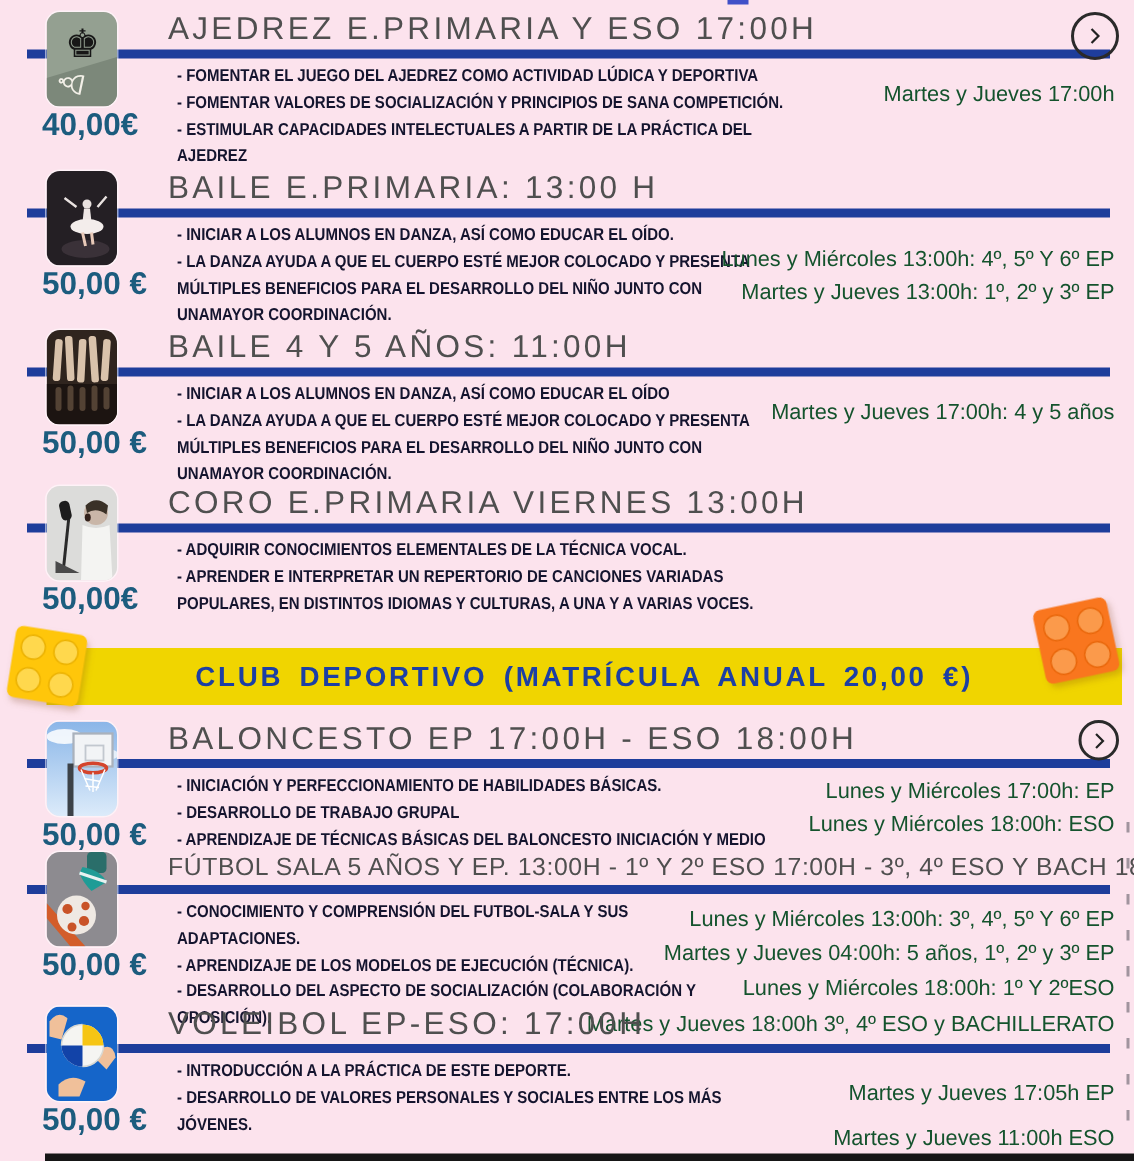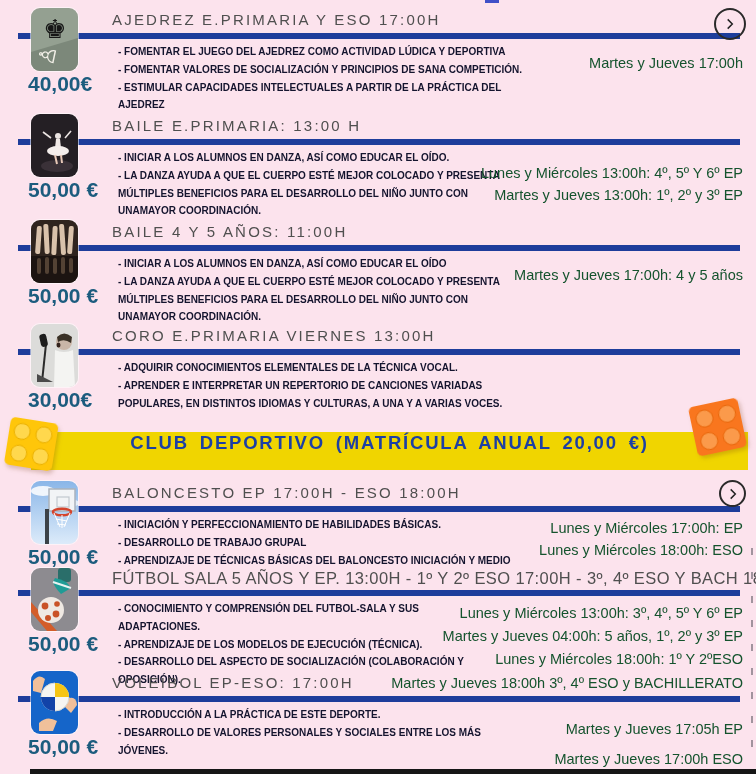--- a/index.html
+++ b/index.html
@@ -2,21 +2,21 @@
 <html><head>
 <meta charset="utf-8">
 <style>
   html,body{margin:0;padding:0;}
   .page{position:relative;width:756px;height:774px;background:#fce3ed;overflow:hidden;
         font-family:"Liberation Sans",sans-serif;}
   .sec{position:absolute;left:0;width:756px;}
   .photo{position:absolute;left:31px;top:2px;width:47px;height:63px;border-radius:9px;
          overflow:hidden;z-index:2;box-shadow:0 0 0 1px rgba(255,255,255,.55);}
   .photo svg{display:block;width:100%;height:100%;}
-  .title{margin:0 0 0 112px;font-size:15px;font-weight:400;color:#4f4f4f;
+  .title{margin:0 0 0 112px;font-size:21px;font-weight:400;color:#4f4f4f;
          letter-spacing:2.2px;line-height:27px;white-space:nowrap;}
   .s6 .title{font-size:16.5px;letter-spacing:.4px;line-height:24px;}
   .rule{margin-left:18px;width:722px;height:6px;background:#1e3d9b;}
   .content{position:relative;margin-top:4px;}
   .bullets{margin:0 0 0 118px;width:465px;transform:scaleX(.87);transform-origin:left top;
            font-size:11.5px;font-weight:700;color:#14142e;line-height:1.55;}
   .s6 .bullets{width:400px;}
   .schedule{position:absolute;right:13px;top:0;text-align:right;font-size:14.5px;
             color:#14532d;line-height:1.5;padding-top:10px;white-space:nowrap;}
   .s2 .schedule{padding-top:14px;}
@@ -24,21 +24,21 @@
   .s6 .schedule{padding-top:2px;line-height:1.6;}
   .s7 .schedule{padding-top:8px;line-height:2.1;}
   .price{position:absolute;left:28px;top:66px;width:118px;
          font-size:21px;font-weight:700;color:#1c5c7e;}
   .arrow{position:absolute;right:10px;top:2px;width:32px;height:32px;border-radius:50%;
          border:2px solid #2a2a2a;background:transparent;display:flex;align-items:center;
          justify-content:center;cursor:pointer;padding:0;box-sizing:border-box;}
   .s5 .arrow{width:27px;height:27px;top:1px;}
   .arrow svg{width:12px;height:14px;}
   .banner{position:absolute;left:31px;top:432px;width:717px;height:38px;background:#f0d500;
-          display:flex;align-items:flex-start;justify-content:center;z-index:1;}
+          display:flex;align-items:center;justify-content:center;z-index:1;}
   .banner-text{font-size:18.5px;font-weight:700;color:#1c3fa4;letter-spacing:1.8px;word-spacing:4px;}
   .lego{position:absolute;z-index:3;filter:drop-shadow(2px 3px 2px rgba(120,60,20,.25));}
   .lego-left{left:4px;top:417px;transform:rotate(9deg);}
   .lego-right{left:690px;top:399px;transform:rotate(-12deg);}
   .bottom-bar{position:absolute;left:30px;top:769px;width:726px;height:5px;background:#161616;}
   .top-fragment{position:absolute;left:485px;top:0;width:14px;height:3px;background:#4050c8;}
   .edge-dash{position:absolute;left:751px;width:2px;height:7px;background:rgba(70,70,80,.5);}
 </style>
 </head>
 <body>
@@ -152,21 +152,21 @@
       </svg>
     </div>
     <h2 class="title">CORO E.PRIMARIA VIERNES 13:00H</h2>
     <div class="rule"></div>
     <div class="content">
       <div class="bullets">
         <div>- ADQUIRIR CONOCIMIENTOS ELEMENTALES DE LA TÉCNICA VOCAL.</div>
         <div>- APRENDER E INTERPRETAR UN REPERTORIO DE CANCIONES VARIADAS POPULARES, EN DISTINTOS IDIOMAS Y CULTURAS, A UNA Y A VARIAS VOCES.</div>
       </div>
     </div>
-    <div class="price">30,00€</div>
+    <div class="price">50,00€</div>
   </section>
 
   <div class="banner">
     <span class="banner-text">CLUB DEPORTIVO (MATRÍCULA ANUAL 20,00 €)</span>
   </div>
   <div class="lego lego-left">
     <svg width="54" height="54" viewBox="0 0 54 54" xmlns="http://www.w3.org/2000/svg">
       <rect x="3" y="3" width="48" height="48" rx="5" fill="#ffc60a"></rect>
       <g fill="#ffd84d" stroke="#eab000" stroke-width="1">
         <circle cx="16" cy="16" r="8"></circle>
@@ -278,21 +278,21 @@
     </div>
     <h2 class="title">VOLEIBOL EP-ESO: 17:00H</h2>
     <div class="rule"></div>
     <div class="content">
       <div class="bullets">
         <div>- INTRODUCCIÓN A LA PRÁCTICA DE ESTE DEPORTE.</div>
         <div>- DESARROLLO DE VALORES PERSONALES Y SOCIALES ENTRE LOS MÁS JÓVENES.</div>
       </div>
       <div class="schedule">
         <div>Martes y Jueves 17:05h EP</div>
-        <div>Martes y Jueves 17:00h ESO</div>
+        <div>Martes y Jueves 11:00h ESO</div>
       </div>
     </div>
     <div class="price">50,00 €</div>
   </section>
 
   <div class="edge-dash" style="top:548px"></div>
   <div class="edge-dash" style="top:572px"></div>
   <div class="edge-dash" style="top:596px"></div>
   <div class="edge-dash" style="top:620px"></div>
   <div class="edge-dash" style="top:644px"></div>

